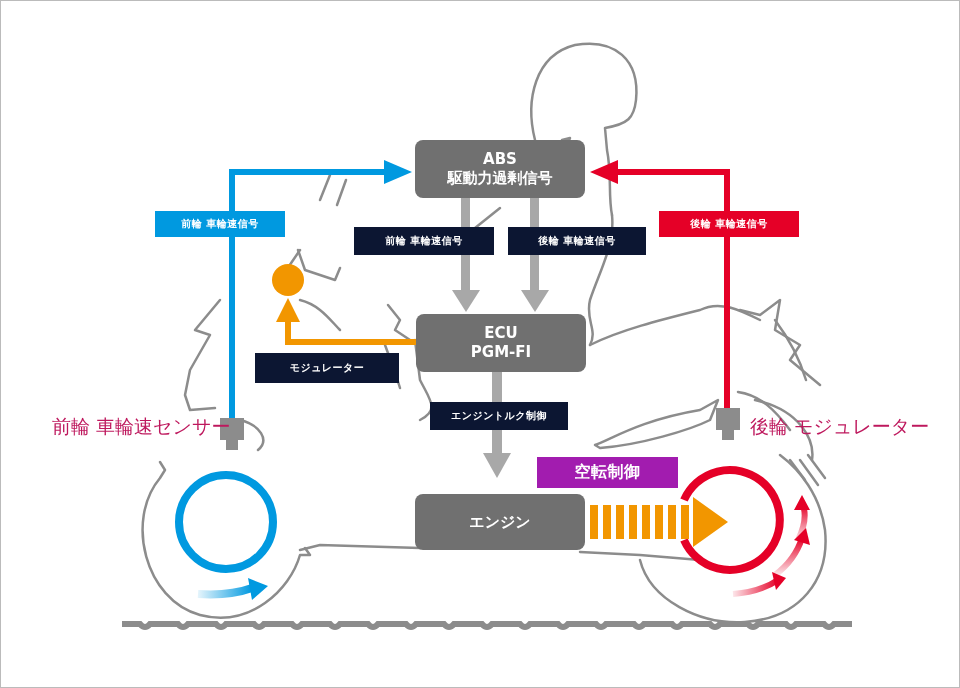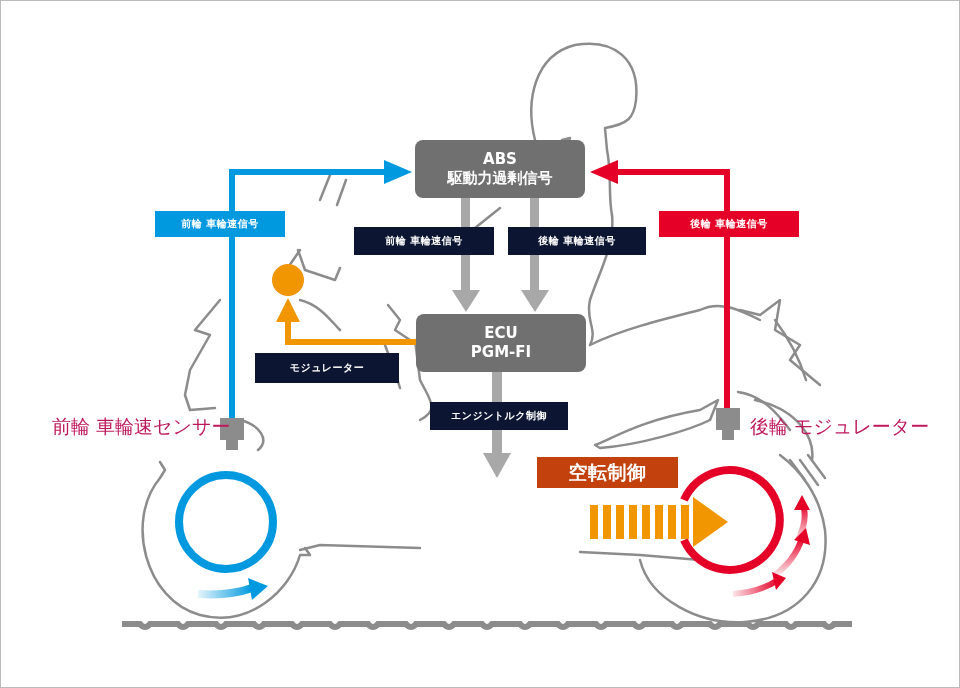--- a/index.html
+++ b/index.html
@@ -5,21 +5,21 @@
   html, body { margin:0; padding:0; background:#fff; }
   #stage { position:relative; width:960px; height:688px; overflow:hidden; background:#fff;
     font-family:"DejaVu Sans","Liberation Sans",sans-serif;padding-left:48px; }
   #stage svg.bg { position:absolute; left:0; top:0; }
   .box { position:absolute; background:#707070; border-radius:8px; color:#fff; font-weight:bold;
     display:flex; flex-direction:column; align-items:center; justify-content:center; text-align:center; line-height:1.25; }
   .tag { position:absolute; color:#fff; font-weight:bold; font-size:10px; display:flex; align-items:center; justify-content:center; white-space:nowrap; letter-spacing:0.5px; }
   .navy { background:#0c1632; }
   .blue { background:#0099e0; }
   .red { background:#e50027; }
-  .orange { background:#c2410c; font-size:19px; }
+  .orange { background:#a21caf; font-size:16px; }
   .plain { position:absolute; color:#be185d; font-weight:normal; font-size:19px; white-space:nowrap; }
 </style>
 </head>
 <body>
 
 <div id="stage">
   <svg class="bg" width="960" height="688" viewBox="0 0 960 688">
     <defs>
       <linearGradient id="gBlue" x1="0" x2="1" y1="0" y2="0">
         <stop offset="0" stop-color="#0099e0" stop-opacity="0.1"></stop>
@@ -127,20 +127,23 @@
   </svg>
 
   <div class="box" style="left:415px;top:140px;width:170px;height:58px;font-size:15px;">
     <span>ABS</span>
     <span>駆動力過剰信号</span>
   </div>
   <div class="box" style="left:416px;top:314px;width:170px;height:58px;font-size:15px;">
     <span>ECU</span>
     <span>PGM-FI</span>
   </div>
+  <div class="box" style="left:415px;top:494px;width:170px;height:56px;font-size:15px;">
+    <span>エンジン</span>
+  </div>
 
   <div class="tag blue" style="left:155px;top:211px;width:130px;height:26px;">前輪 車輪速信号</div>
   <div class="tag red" style="left:659px;top:211px;width:140px;height:26px;">後輪 車輪速信号</div>
   <div class="tag navy" style="left:354px;top:227px;width:140px;height:28px;">前輪 車輪速信号</div>
   <div class="tag navy" style="left:508px;top:227px;width:138px;height:28px;">後輪 車輪速信号</div>
   <div class="tag navy" style="left:255px;top:353px;width:144px;height:30px;">モジュレーター</div>
   <div class="tag navy" style="left:430px;top:402px;width:138px;height:28px;">エンジントルク制御</div>
   <div class="tag orange" style="left:537px;top:457px;width:141px;height:31px;">空転制御</div>
 
   <div class="plain" style="left:52px;top:414px;">前輪 車輪速センサー</div>

